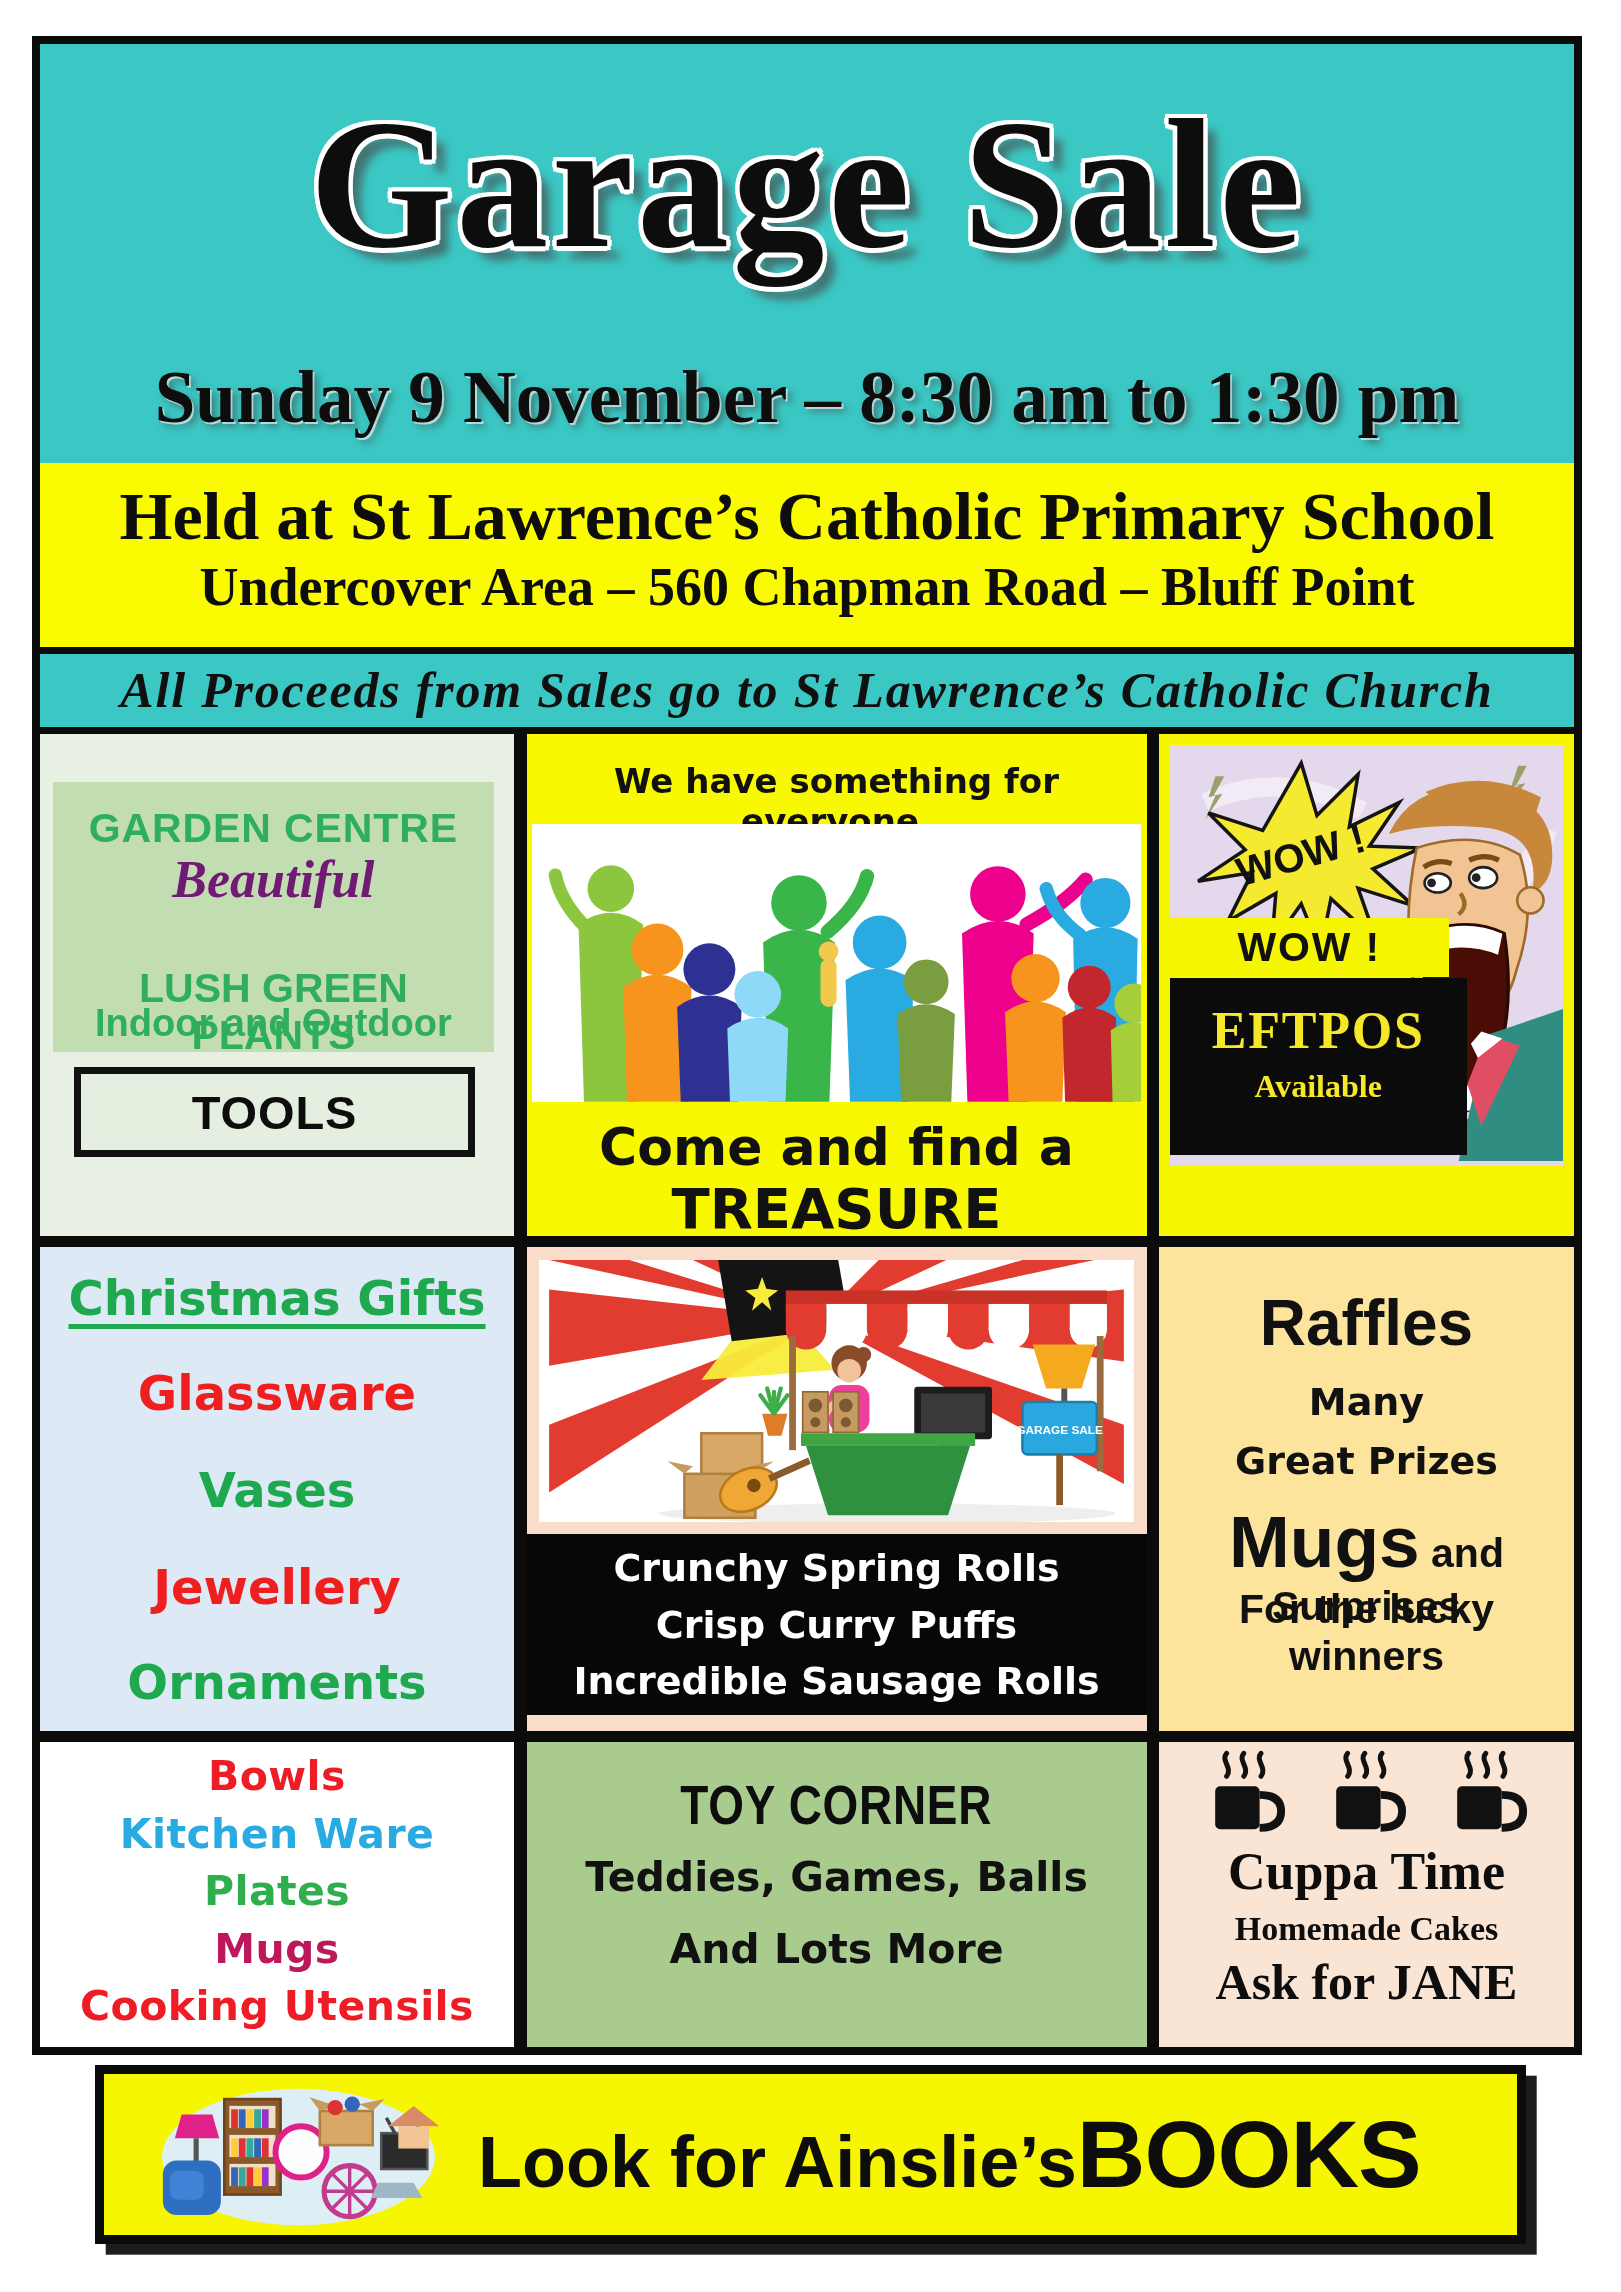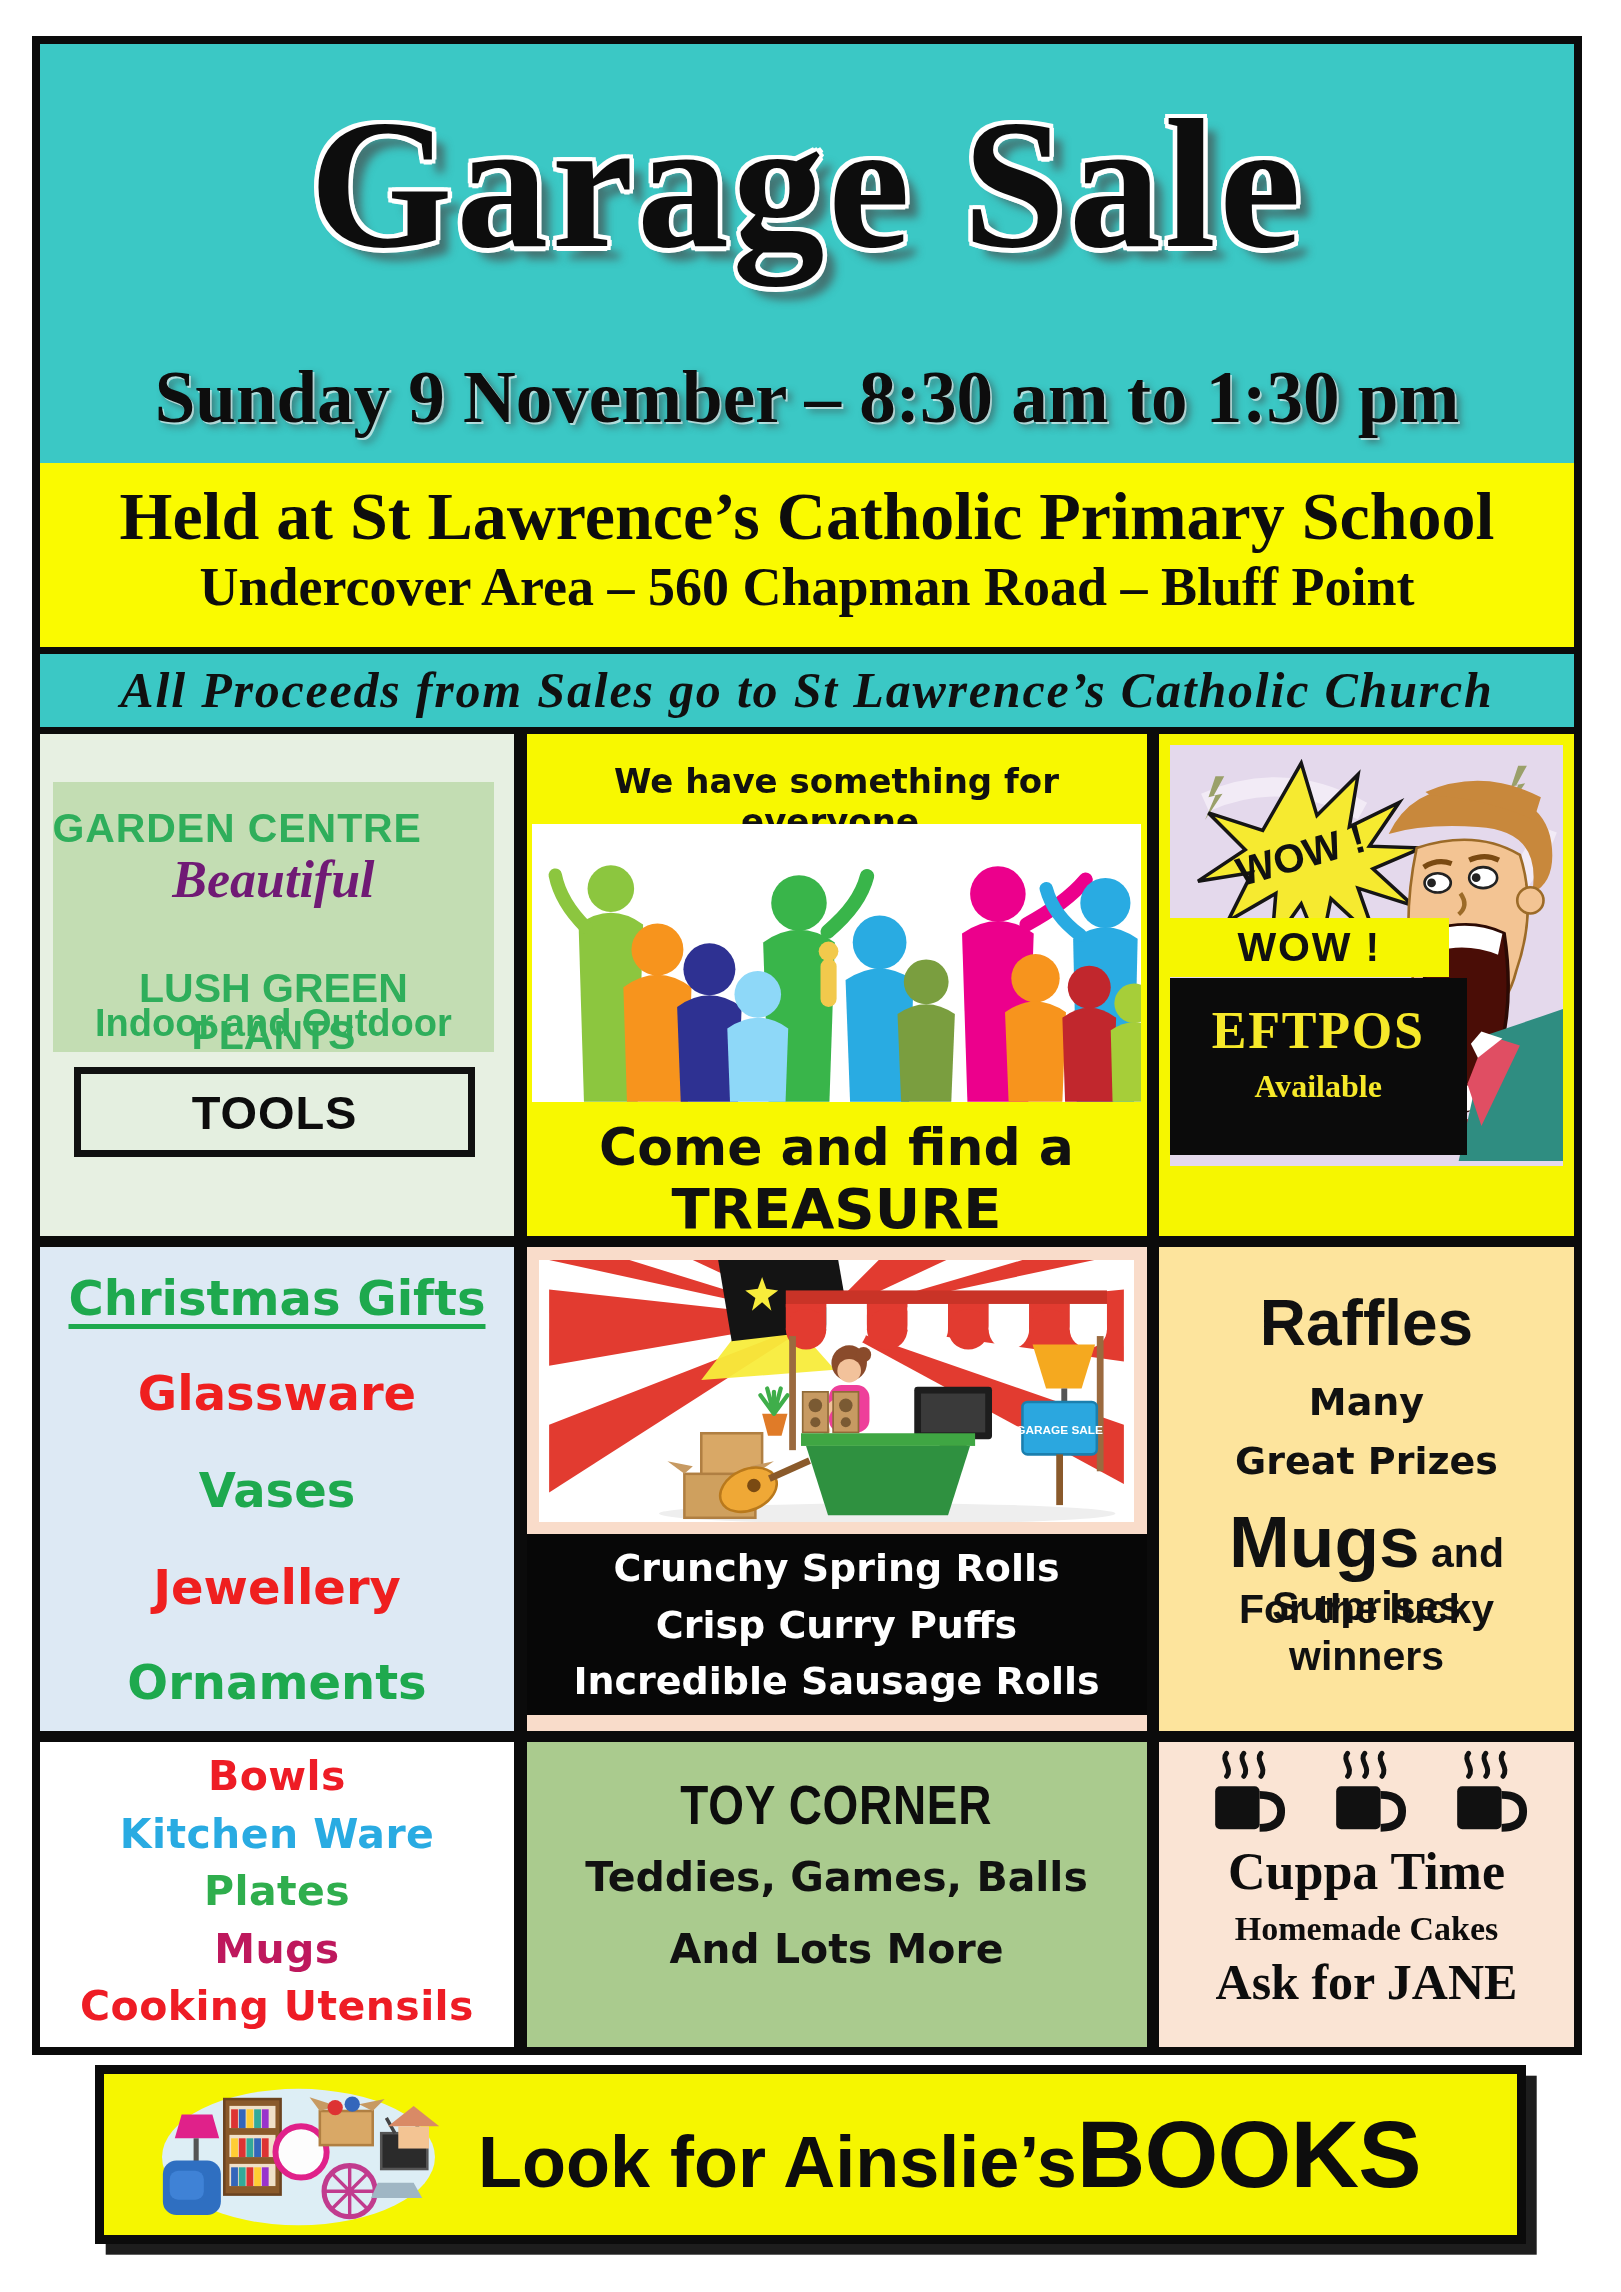--- a/index.html
+++ b/index.html
@@ -23,21 +23,21 @@
     font-family:"Liberation Serif",serif;font-style:italic;font-weight:700;font-size:50px;color:#101010;
     line-height:73px;letter-spacing:1.8px;}
   
   .grid{flex:1;margin-top:7.2px;display:grid;grid-template-columns:474px 620px 1fr;
         grid-template-rows:502px 484px 1fr;gap:10.7px 12.5px;}
   .panel{position:relative;overflow:hidden;}
   .abs{position:absolute;left:0;right:0;text-align:center;}
   
   .p-garden{background:#e7f0e2;}
   .garden-inner{position:absolute;left:12.5px;right:19.7px;top:48px;height:270px;background:#c3ddb3;}
-  .garden-heading{position:absolute;left:0;right:0;top:23px;text-align:left;
+  .garden-heading{position:absolute;left:0;right:0;top:23px;text-align:center;
     font-weight:700;font-size:41px;color:#2fae5b;letter-spacing:0.9px;}
   .garden-script{position:absolute;left:0;right:0;top:68px;text-align:center;
     font-family:"Liberation Serif",serif;font-style:italic;font-weight:700;font-size:52px;color:#701a75;}
   .garden-plants{position:absolute;left:0;right:0;top:159px;text-align:center;
     font-weight:700;font-size:41px;color:#2fae5b;margin-top:24px;}
   .garden-indoor{position:absolute;left:0;right:0;top:220px;text-align:center;
     font-weight:700;font-size:38px;color:#2fae5b;}
   .tools-box{position:absolute;left:34px;top:333px;width:401px;height:90px;background:#e4efe0;
     border:7.2px solid #111;box-sizing:border-box;display:flex;align-items:center;justify-content:center;
     font-weight:700;font-size:47px;color:#0d0d0d;letter-spacing:0.9px;}

